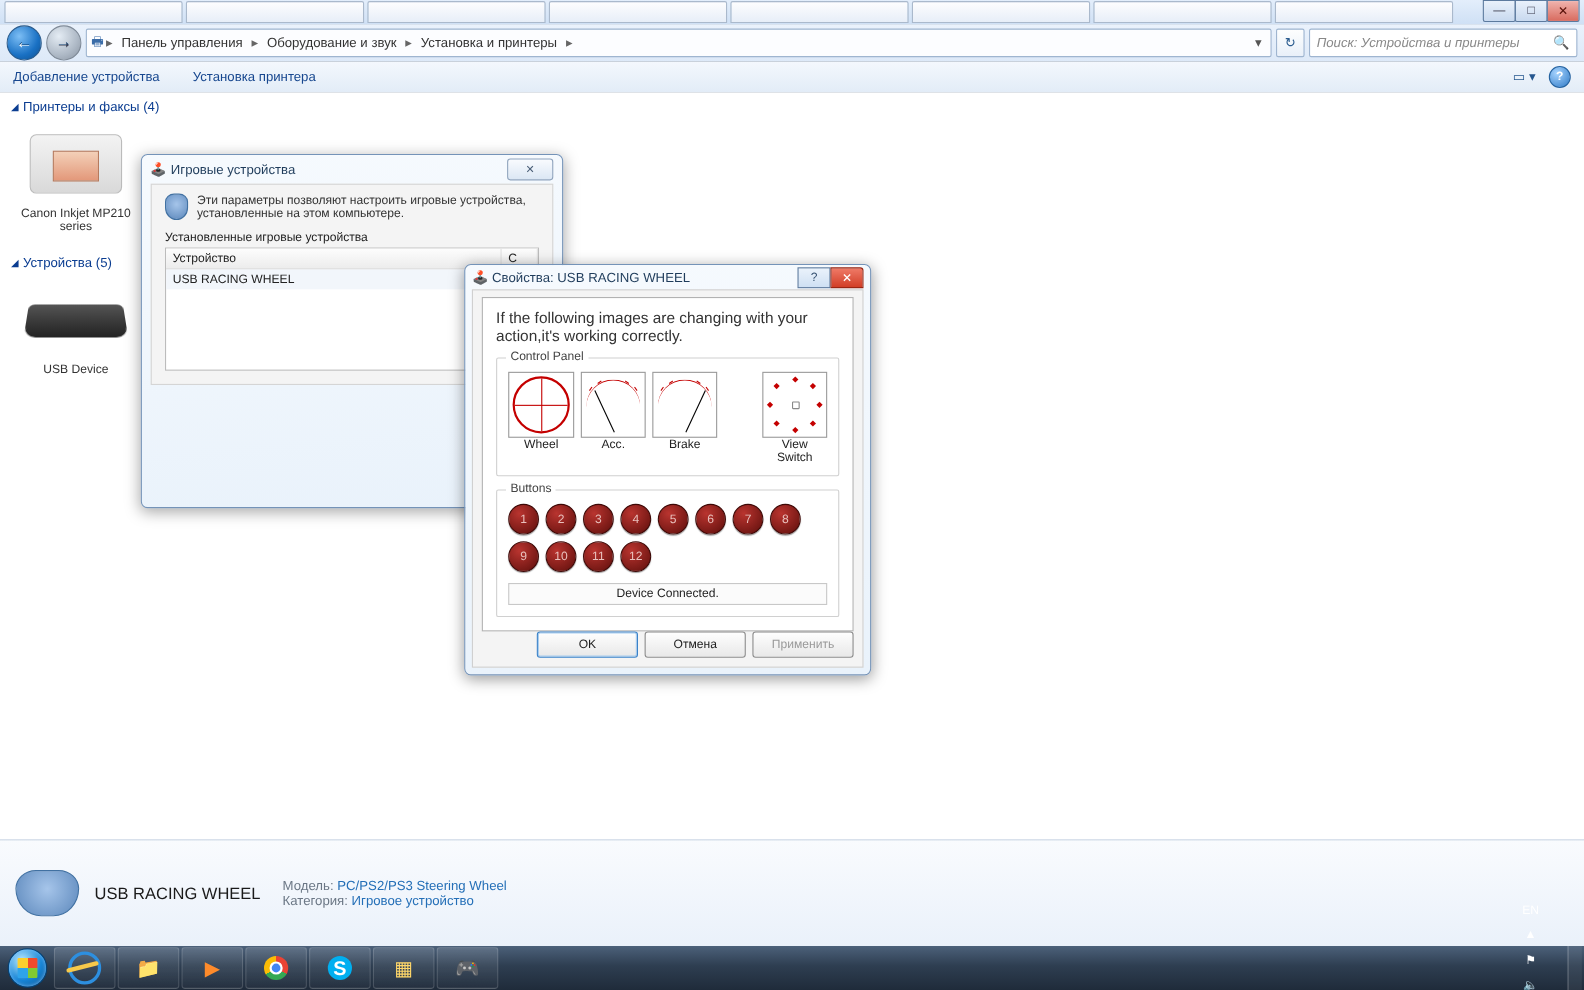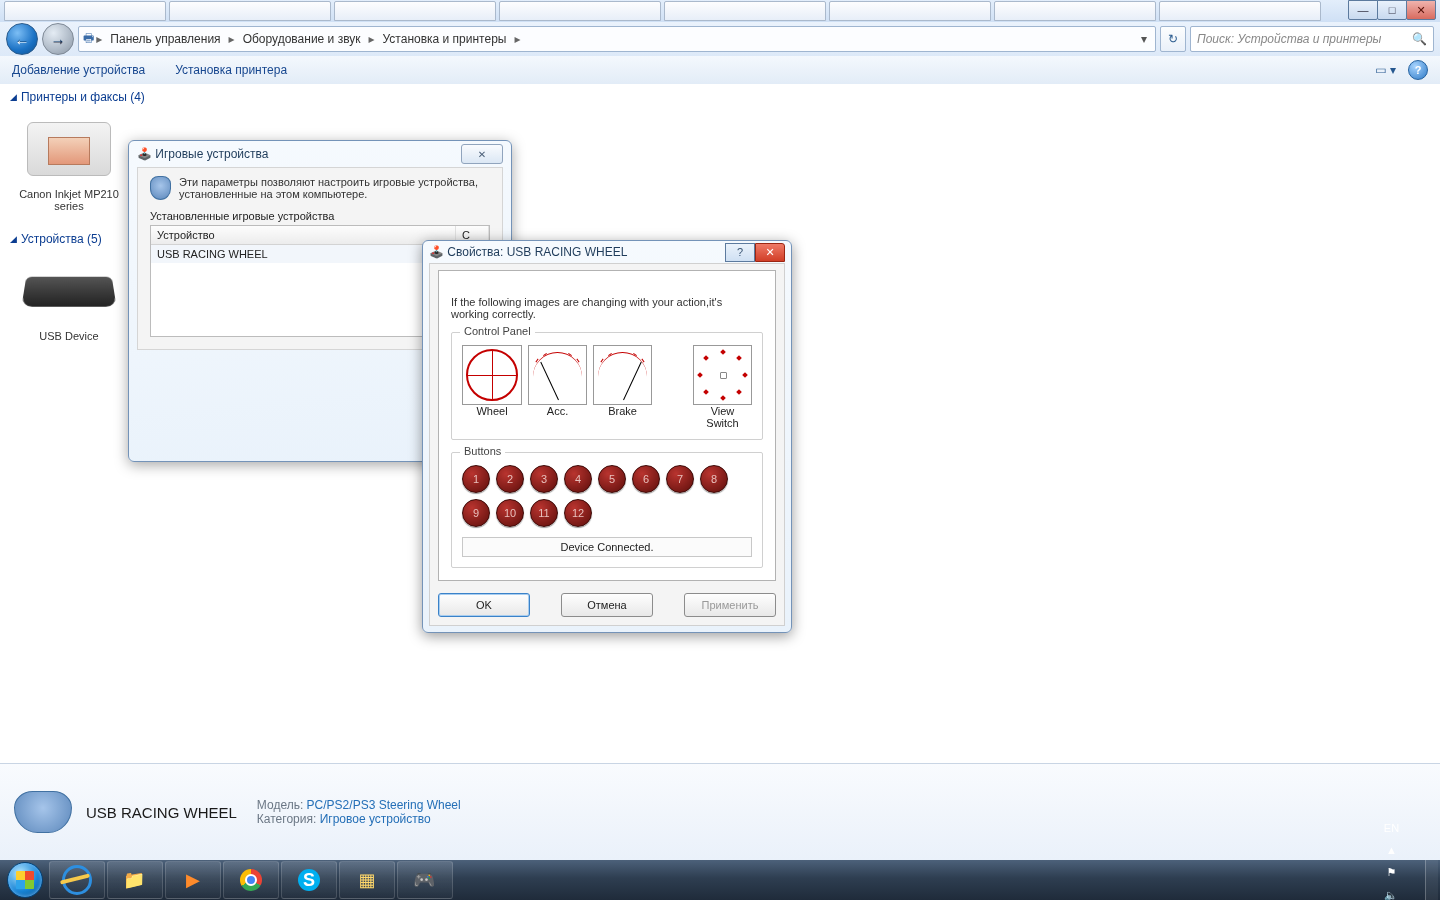--- a/index.html
+++ b/index.html
@@ -123,21 +123,21 @@
   
   .vsw{border:1px solid #999;height:58px;background:#fff;position:relative;}
   .vdot{position:absolute;width:4px;height:4px;background:#c40000;transform:rotate(45deg);}
   .vdot.c{left:50%;top:50%;margin:-3px 0 0 -3px;width:5px;height:5px;border:1px solid #888;background:none;transform:none;border-radius:1px;}
   
   .btns-grid{display:flex;flex-wrap:wrap;gap:6px;max-width:320px;}
   .rb{width:26px;height:26px;border-radius:50%;background:radial-gradient(circle at 35% 30%,#b9342f,#5d0e0b);
     color:#e9c1bd;display:flex;align-items:center;justify-content:center;font-size:11px;border:1px solid #3d0806;
     box-shadow:0 1px 1px rgba(0,0,0,.4);}
   .statusline{border:1px solid #c8c8c8;background:#fbfbfb;text-align:center;padding:3px 0;font-size:11px;margin-top:10px;}
-  .dlg2-foot{display:flex;justify-content:space-between;gap:6px;margin-top:12px;}
+  .dlg2-foot{display:flex;justify-content:flex-end;gap:6px;margin-top:0;}
 </style>
 </head>
 <body>
 
 <div class="titlebar">
   <div class="tabstrip-top">
     <div class="min-tab"></div>
     <div class="min-tab"></div>
     <div class="min-tab"></div>
     <div class="min-tab"></div>
@@ -250,21 +250,21 @@
   <div class="dlg2-title">
     <span>🕹️</span>&nbsp;
     <span>Свойства: USB RACING WHEEL</span>
     <div class="dlg2-ctl">
       <div class="dlg2-btn">?</div>
       <div class="dlg2-btn red">✕</div>
     </div>
   </div>
   <div class="dlg2-body">
     <div class="tab-pane">
-      <div style="font-size:11px;color:#333;margin-top:15px;">If the following images are changing with your action,it's working correctly.</div>
+      <div style="font-size:14px;color:#333;">If the following images are changing with your action,it's working correctly.</div>
 
       <div class="fieldset">
         <div class="legend">Control Panel</div>
         <div class="gauges">
           <div class="gauge big">
             <div class="gbox">
                 <div class="wheel-circle"></div>
               </div>
             <div>Wheel</div>
           </div>

